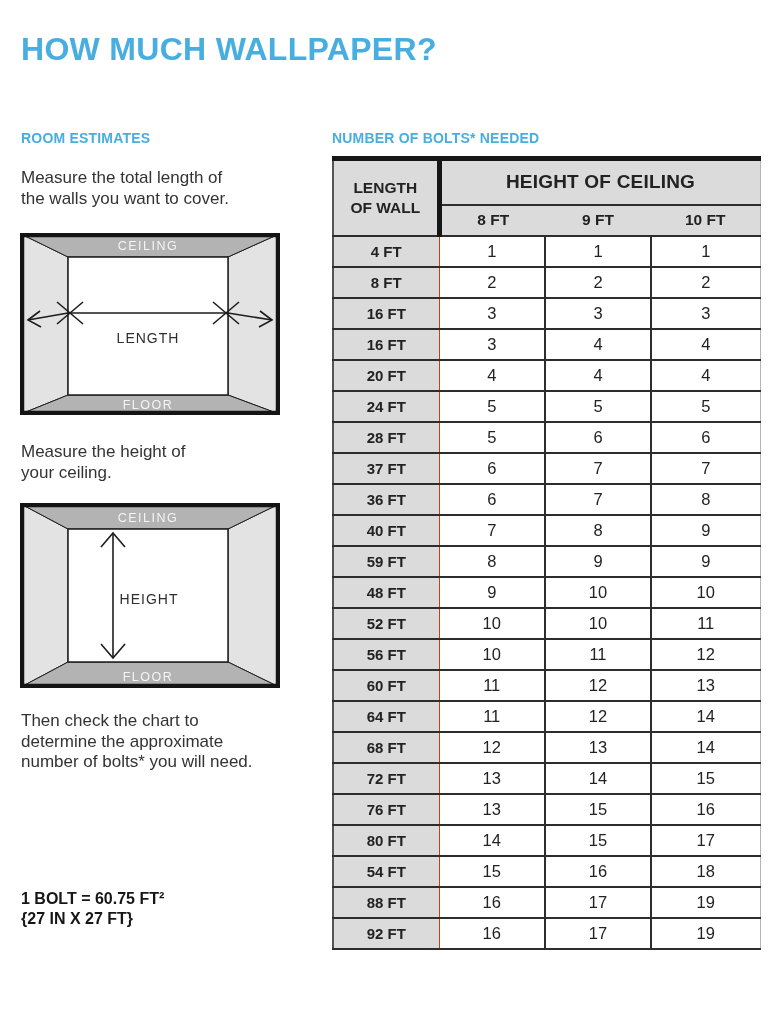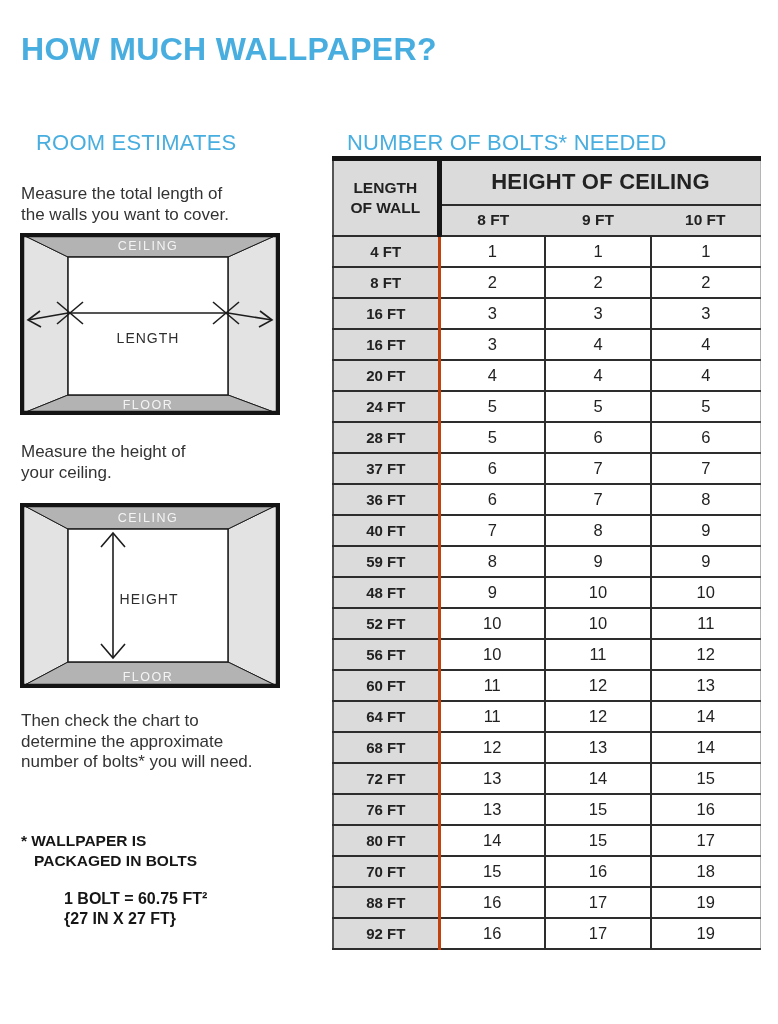--- a/index.html
+++ b/index.html
@@ -12,40 +12,40 @@
   html, body { background:#ffffff; }
   .page {
     position:relative; width:778px; height:1024px; background:#ffffff;
     font-family:"Liberation Sans", sans-serif; overflow:hidden;
   }
   .title {
     position:absolute; left:21px; top:31px;
     font-size:32px; font-weight:bold; color:var(--accent); letter-spacing:0.3px;
   }
   .section-heading {
-    position:absolute; font-size:22px; font-weight:normal;
-    color:var(--accent); letter-spacing:0.2px;margin-left:15px;
+    position:absolute; font-size:14px; font-weight:bold;
+    color:var(--accent); letter-spacing:0.2px;
   }
   #room-estimates-heading { left:21px; top:130px; }
   #bolts-title { left:332px; top:130px; width:427px; text-align:left; }
   .body-text {
     position:absolute; left:21px; font-size:17px; line-height:21px;
     color:#333333; white-space:pre-line;
   }
-  #para-length { top:183px; }
+  #para-length { top:167px; }
   #para-height { top:441px; }
   #para-chart  { top:711px; line-height:20.5px; }
   .footnote {
     position:absolute; left:21px; top:831px; font-size:15.5px; font-weight:bold;
     color:#161616; line-height:19.5px; white-space:pre-line;
     padding-left:13px; text-indent:-13px;
   }
   .bolt-info {
     position:absolute; left:21px; top:889px; font-size:16px; font-weight:bold;
-    color:#161616; line-height:20px; white-space:pre-line;margin-left:43px;
+    color:#161616; line-height:20px; white-space:pre-line;
   }
   .diagram { position:absolute; left:20px; }
   #diagram-length { top:233px; }
   #diagram-height { top:503px; }
 
   .poly-cf   { fill:var(--dgray); stroke:#1d1d1d; stroke-width:1; }
   .poly-wall { fill:var(--wgray); stroke:#1d1d1d; stroke-width:1; }
   .inner-rect{ fill:#ffffff; stroke:#1d1d1d; stroke-width:1.5; }
   .dline  { stroke:#1d1d1d; stroke-width:1.6; fill:none; }
   .dborder{ fill:none; stroke:#141414; stroke-width:4.5; }
@@ -67,25 +67,25 @@
     border-bottom:2px solid #2d2d2d;
   }
   table.bolts th, table.bolts td {
     text-align:center; vertical-align:middle; color:#222222;
     border-bottom:2px solid #2d2d2d; padding:0;
   }
   th.rowhead {
     background:var(--gray); font-size:15.5px; font-weight:bold;
     line-height:20px; border-right:5px solid #161616; white-space:pre-line;
   }
-  th.grouphead { background:var(--gray); height:46px; font-size:22px; font-weight:bold; letter-spacing:0.2px; }
+  th.grouphead { background:var(--gray); height:46px; font-size:19px; font-weight:bold; letter-spacing:0.2px; }
   th.subhead   { background:var(--gray); height:31px; font-size:15.5px; font-weight:bold; }
   td.wall-cell {
     background:var(--gray); font-weight:bold; font-size:15px;
-    border-right:3px solid #c2410c; height:31px; color:#1c1c1c;
+    border-right:1px solid #c2410c; height:31px; color:#1c1c1c;
   }
   td.val-cell { background:#ffffff; font-size:16.5px; border-right:2px solid #2d2d2d; color:#2a2a2a; }
   td.val-cell:last-child { border-right:0; }
 </style>
 </head>
 <body>
 
 <div class="page">
 
   <h1 class="title">HOW MUCH WALLPAPER?</h1>
@@ -135,22 +135,20 @@
     <text class="svg-label-white" x="128" y="19">CEILING</text>
     <text class="svg-label-white" x="128" y="178">FLOOR</text>
     <text class="svg-label-dark" x="129" y="101">HEIGHT</text>
     <rect class="dborder" x="2" y="2" width="256" height="181"></rect>
   </svg>
 
   <p class="body-text" id="para-chart">Then check the chart to
 determine the approximate
 number of bolts* you will need.</p>
 
-  <p class="footnote">* WALLPAPER IS
-PACKAGED IN BOLTS</p>
 
   <p class="bolt-info">1 BOLT = 60.75 FT²
 {27 IN X 27 FT}</p>
 
   <h2 class="section-heading" id="bolts-title">NUMBER OF BOLTS* NEEDED</h2>
 
   <table class="bolts">
     <colgroup>
       <col style="width:106px">
       <col style="width:106px">
@@ -284,21 +282,21 @@
           <td class="val-cell">15</td>
           <td class="val-cell">16</td>
         </tr>
         <tr>
           <td class="wall-cell">80 FT</td>
           <td class="val-cell">14</td>
           <td class="val-cell">15</td>
           <td class="val-cell">17</td>
         </tr>
         <tr>
-          <td class="wall-cell">70 FT</td>
+          <td class="wall-cell">54 FT</td>
           <td class="val-cell">15</td>
           <td class="val-cell">16</td>
           <td class="val-cell">18</td>
         </tr>
         <tr>
           <td class="wall-cell">88 FT</td>
           <td class="val-cell">16</td>
           <td class="val-cell">17</td>
           <td class="val-cell">19</td>
         </tr>

